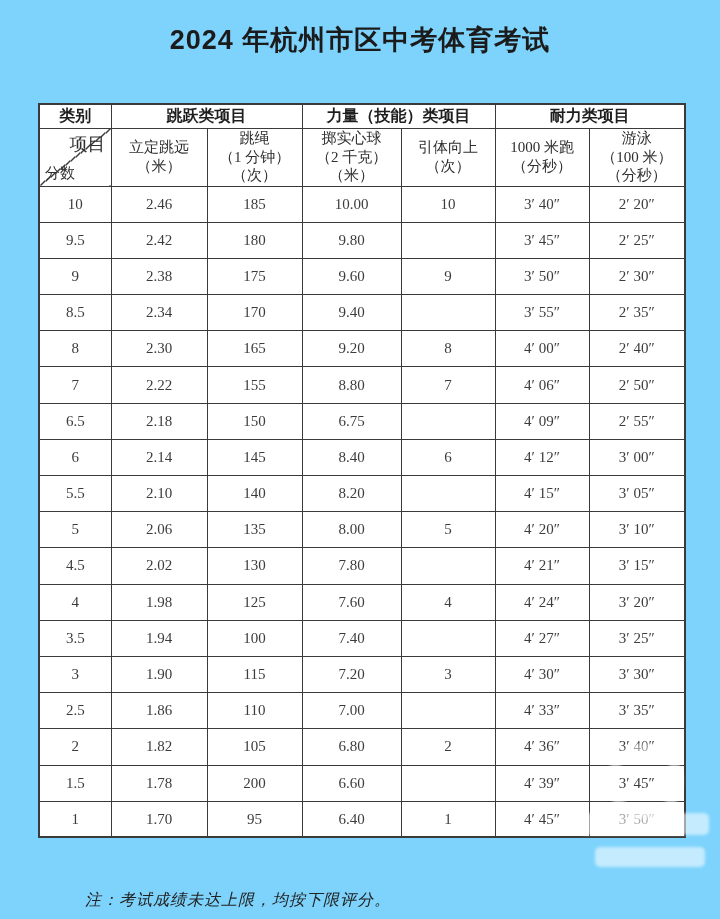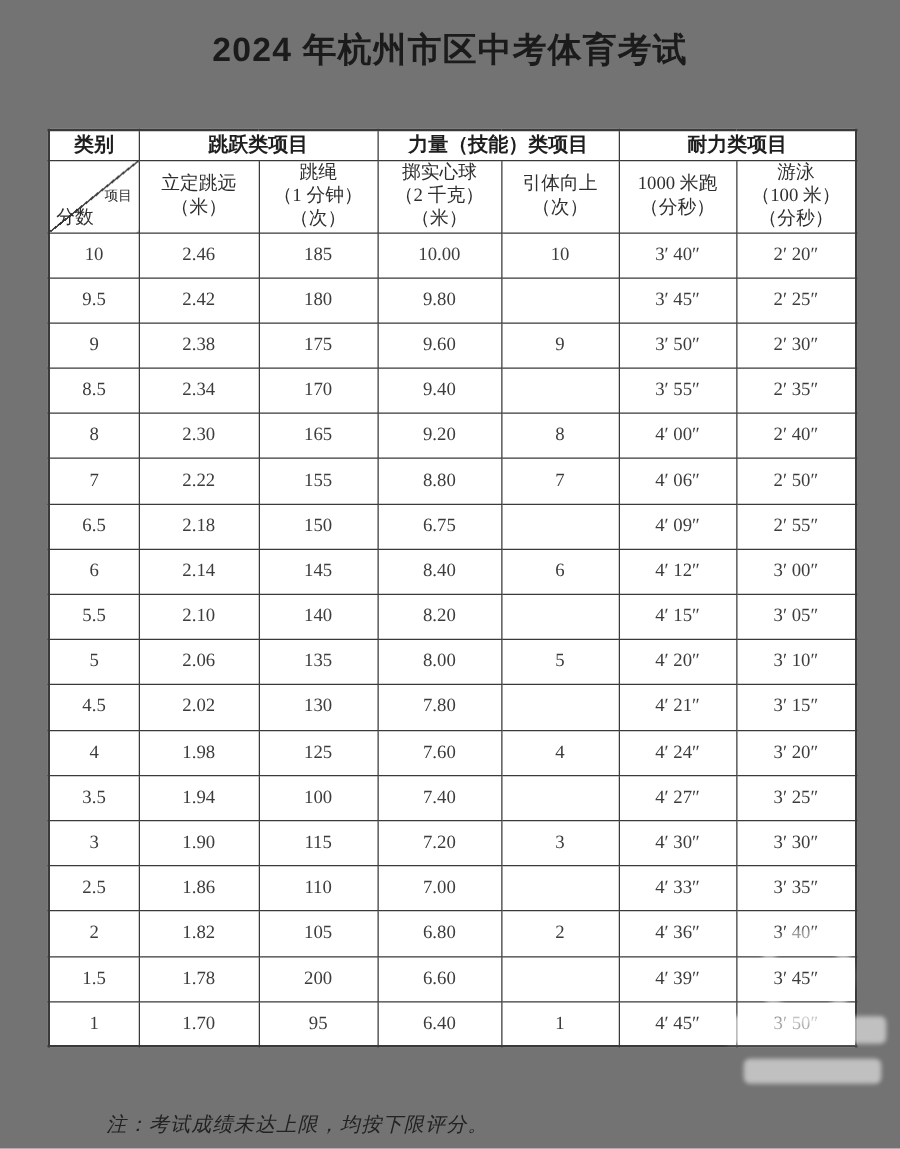--- a/index.html
+++ b/index.html
@@ -1,19 +1,19 @@
 <!DOCTYPE html>
 <html><head>
 <meta charset="utf-8">
 <style>
   html,body{margin:0;padding:0;background:#fff;}
   .page{
     position:relative;
     width:720px;height:919px;
-    background:#737373;
+    background:#7dd3fc;
     overflow:hidden;
     font-family:"Liberation Serif","DejaVu Serif",serif;
     color:#333;
   }
   .title{
     position:absolute;top:22px;left:0;width:720px;
     text-align:center;
     font-family:"Liberation Sans","DejaVu Sans",sans-serif;
     font-weight:700;
     font-size:27px;
@@ -69,22 +69,22 @@
   td.diag-cell{
     position:relative;
     background:
       linear-gradient(to bottom right,
         transparent calc(50% - 0.7px),
         #3a3a3a calc(50% - 0.7px),
         #3a3a3a calc(50% + 0.7px),
         transparent calc(50% + 0.7px));
   }
   .diag-top{
-    position:absolute;top:20px;right:5px;
-    font-size:11px;color:#2e2e2e;
+    position:absolute;top:3px;right:5px;
+    font-size:18px;color:#2e2e2e;
   }
   .diag-bottom{
     position:absolute;bottom:3px;left:5px;
     font-size:15px;color:#2e2e2e;
   }
   tbody tr{height:36.2px;}
   tbody td{
     font-size:15px;
     color:#3c3c3c;
   }

